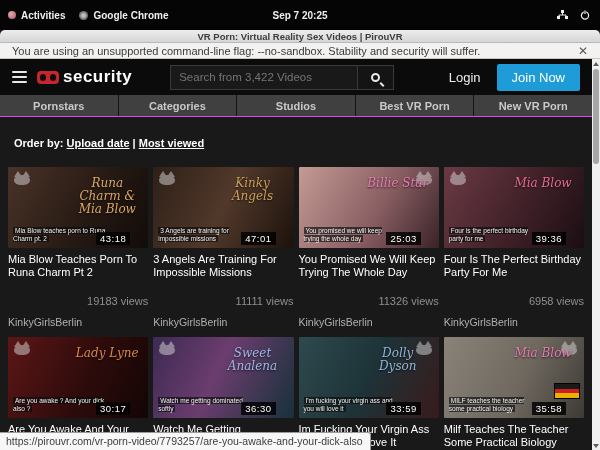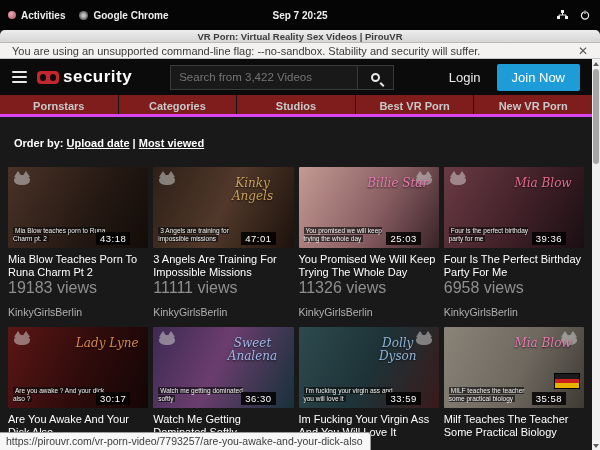--- a/index.html
+++ b/index.html
@@ -42,21 +42,21 @@
   .search-input { width:188px; height:25px; background:#191919; border:1px solid #3a3a3a; color:#9a9a9a;
       font-size:11.5px; padding:0 8px; outline:none; font-family:"Liberation Sans",sans-serif; }
   .search-btn { width:36px; height:25px; background:#141414; border:1px solid #3a3a3a; border-left:none;
       display:flex; align-items:center; justify-content:center; cursor:pointer; }
   .mag { width:9px; height:9px; border:2px solid #e8e8e8; border-radius:50%; position:relative; }
   .mag:after { content:""; position:absolute; width:2px; height:5px; background:#e8e8e8;
       transform:rotate(-45deg); left:8px; top:7px; }
   .login { margin-left:auto; color:#ececec; font-size:13px; cursor:pointer; }
   .join-btn { color:#fff; font-size:13px; padding:6px 15px; border-radius:2px; cursor:pointer; margin-left:6px; }
 
-  .nav { height:22px; background:#7f1d1d; display:flex; border-bottom:3px solid #d946ef; }
+  .nav { height:22px; background:#404040; display:flex; border-bottom:1px solid #d946ef; }
   .nav-item { flex:1; text-align:center; line-height:22px; font-size:11px; font-weight:bold; color:#c9c9c9;
       border-right:1px solid #141414; cursor:pointer; }
   .nav-item:last-child { border-right:none; }
 
   .page-head { display:flex; align-items:flex-end; justify-content:space-between; padding:20px 14px 0 14px; }
   .page-title { color:#fdfdfd; font-size:27px; font-weight:normal; letter-spacing:.3px; }
   .orderby { font-size:11px; font-weight:bold; color:#fff; padding-bottom:4px; }
   .orderby a { color:#fff; text-decoration:underline; cursor:pointer;margin-top:15px; }
   .orderby .sep { text-decoration:none; }
 
@@ -73,21 +73,21 @@
   .catmask { position:absolute; top:4px; left:5px; width:18px; height:14px; opacity:.5; }
   .catmask.tr { left:auto; right:6px; }
   .catmask .face { position:absolute; left:1px; top:4px; width:16px; height:10px; border-radius:50% 50% 45% 45%;
       background:#d8d8d8; }
   .catmask .ear { position:absolute; top:0; width:0; height:0; border-left:4px solid transparent;
       border-right:4px solid transparent; border-bottom:6px solid #d8d8d8; }
   .catmask .ear.l { left:1px; } .catmask .ear.r { right:1px; }
   .flag-de { position:absolute; right:4px; top:46px; width:26px; height:16px;
       background:linear-gradient(#1a1a1a 33%, #cc2020 33%, #cc2020 66%, #e8b200 66%); border:1px solid #000; }
   .vtitle { color:#fff; font-size:11px; line-height:13px; margin-top:5px; min-height:26px; }
-  .views { color:#8f8f8f; font-size:16px; margin-top:0; }
+  .views { color:#8f8f8f; font-size:11px; margin-top:16px;text-align:right; }
   .studio { color:#b0b0b0; font-size:10.5px; margin-top:9px; }
 
   
   .scrollbar { position:absolute; top:0; right:0; bottom:0; width:8px; background:#f0f0f0; }
   .sb-arrow { position:absolute; left:0; width:8px; height:9px; display:flex; align-items:center; justify-content:center; }
   .sb-arrow.up { top:0; } .sb-arrow.down { bottom:0; }
   .tri-up { width:0; height:0; border-left:3px solid transparent; border-right:3px solid transparent;
       border-bottom:4px solid #5e5e5e; }
   .tri-down { width:0; height:0; border-left:3px solid transparent; border-right:3px solid transparent;
       border-top:4px solid #5e5e5e; }
@@ -183,20 +183,21 @@
 
     <div class="grid">
 
       <div class="card">
         <div class="thumb" style="background: linear-gradient(120deg, rgb(74, 51, 40), rgb(36, 24, 18) 60%, rgb(18, 12, 8));">
           <div class="catmask">
               <span class="ear l"></span>
               <span class="ear r"></span>
               <span class="face"></span>
             </div>
+          <div class="overlayname" style="color: rgb(217, 168, 106);">Runa Charm &amp; Mia Blow</div>
           <div class="caption"><span>Mia Blow teaches porn to Runa Charm pt. 2</span></div>
           <span class="dur">43:18</span>
         </div>
         <div class="vtitle">Mia Blow Teaches Porn To Runa Charm Pt 2</div>
         <div class="views">19183 views</div>
         <div class="studio">KinkyGirlsBerlin</div>
       </div>
 
       <div class="card">
         <div class="thumb" style="background: linear-gradient(115deg, rgb(46, 32, 24), rgb(81, 56, 42) 50%, rgb(28, 18, 12));">

